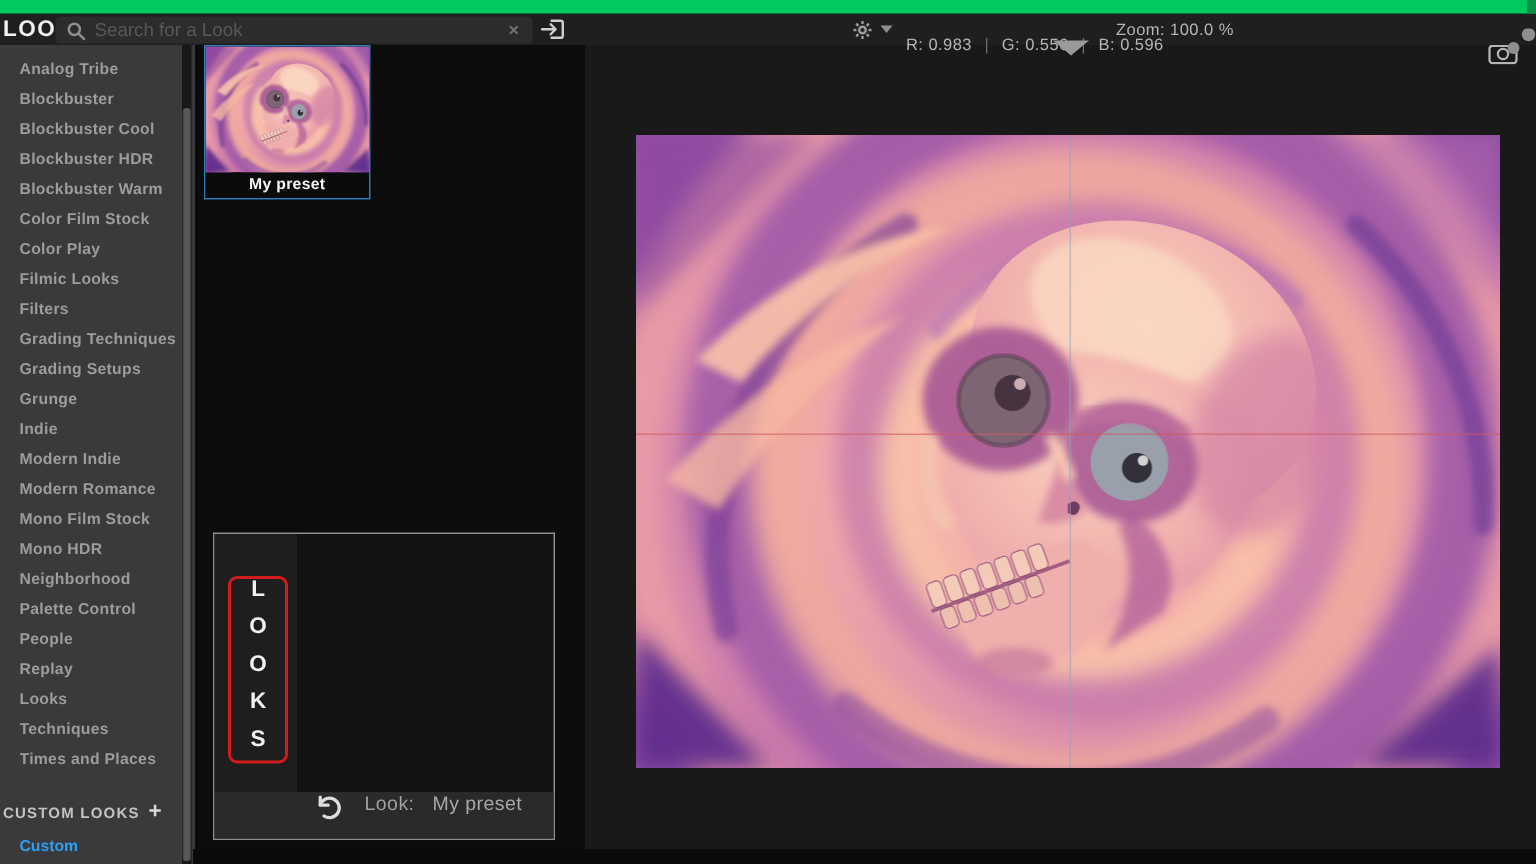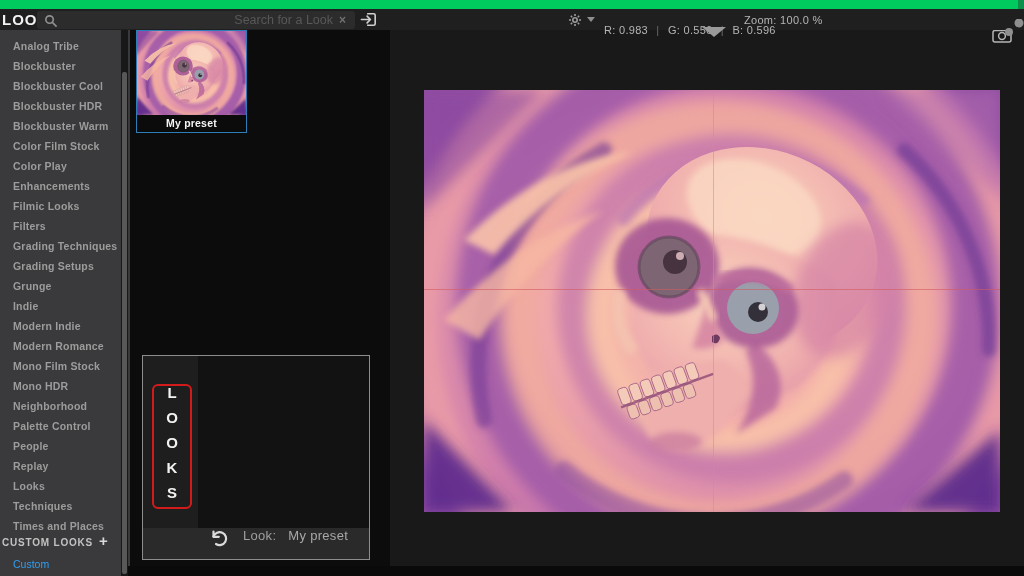--- a/index.html
+++ b/index.html
@@ -9,39 +9,39 @@
 
   
   .green-bar { position:absolute; left:0; top:0; width:1024px; height:9px; background:#00c95d; z-index:6; }
   .green-bar-end { position:absolute; right:0; top:0; width:6px; height:9px; background:#0c9049; z-index:7; }
 
   
   .toolbar { position:absolute; left:0; top:9px; width:1024px; height:21px; background:#1f1f1f; z-index:4; }
   .logo { position:absolute; left:2px; top:2px; color:#f2f2f2; font-size:15px; font-weight:bold; letter-spacing:1px; z-index:1; }
   .searchbox { position:absolute; left:37px; top:2px; width:318px; height:18px; background:#2c2c2c; border-radius:3px; z-index:2; display:flex; align-items:center; }
   .searchbox .mag { width:13px; height:13px; margin-left:7px; flex:0 0 auto; }
-  .searchbox input { flex:1; background:transparent; border:none; outline:none; color:#cccccc; font-size:12.5px; padding:0 6px; font-family:"Liberation Sans", sans-serif;text-align:right; }
+  .searchbox input { flex:1; background:transparent; border:none; outline:none; color:#cccccc; font-size:12.5px; padding:0 6px; font-family:"Liberation Sans", sans-serif; }
   .searchbox input::placeholder { color:#585858; }
   .searchbox .clear { color:#717171; font-size:12px; font-weight:bold; margin-right:9px; cursor:pointer; line-height:1; }
   .import-btn { position:absolute; left:359px; top:1px; width:20px; height:19px; z-index:2; }
   .gear-wrap { position:absolute; left:568px; top:3px; width:30px; height:15px; display:flex; align-items:center; z-index:2; }
   .gear-wrap svg { width:14px; height:14px; }
   .caret-down { width:0; height:0; border-left:4px solid transparent; border-right:4px solid transparent; border-top:5px solid #8f8f8f; margin-left:5px; }
   .readout { position:absolute; left:604px; top:15px; font-size:11px; color:#b5b5b5; letter-spacing:.3px; white-space:nowrap; z-index:2; }
   .readout .sep { color:#6a6a6a; margin:0 5px; }
   .zoomtext { position:absolute; left:744px; top:5px; font-size:11px; color:#b5b5b5; letter-spacing:.3px; white-space:nowrap; z-index:2;text-align:right; }
   .dots-icon { position:absolute; left:1002px; top:10px; width:24px; height:20px; z-index:2; }
 
   
   .sidebar { position:absolute; left:0; top:30px; width:130px; height:546px; background:#3a3a3c; z-index:2; }
   .side-list { position:absolute; left:0; top:6px; width:100%; }
   .side-item { height:20px; line-height:20px; font-size:10.5px; font-weight:bold; color:#9c9c9c; padding-left:13px; letter-spacing:.2px; white-space:nowrap; overflow:hidden; cursor:pointer; }
   .custom-header { position:absolute; left:2px; top:507px; font-size:10px; font-weight:bold; color:#c2c2c2; letter-spacing:.8px; white-space:nowrap; }
   .add-btn { position:absolute; left:99px; top:502px; font-size:15px; font-weight:bold; color:#d8d8d8; cursor:pointer; }
-  .custom-item { position:absolute; left:13px; top:528px; font-size:10.5px; font-weight:normal; color:#2f9ff2; cursor:pointer; }
+  .custom-item { position:absolute; left:13px; top:528px; font-size:10.5px; font-weight:bold; color:#2f9ff2; cursor:pointer; }
   .scrollbar { position:absolute; left:121px; top:30px; width:7px; height:546px; background:#181818; z-index:3; }
   .scroll-thumb { position:absolute; left:1px; top:42px; width:5px; height:502px; background:#585858; border-radius:2px; cursor:pointer; }
 
   
   .mid-panel { position:absolute; left:128px; top:30px; width:262px; height:546px; background:#0c0c0c; z-index:1; }
   .thumb { position:absolute; left:136px; top:30px; width:111px; height:103px; border:1px solid #2e7cb8; background:#000; z-index:2; cursor:pointer; }
   .thumb .art { display:block; width:109px; height:84px; }
   .thumb-label { width:100%; height:17px; background:#0b0b0b; color:#f5f5f5; font-size:10.5px; font-weight:bold; text-align:center; line-height:16px; letter-spacing:.2px; }
 
   
@@ -205,21 +205,20 @@
 
   <div class="sidebar">
     <div class="side-list">
         <div class="side-item">Analog Tribe</div>
         <div class="side-item">Blockbuster</div>
         <div class="side-item">Blockbuster Cool</div>
         <div class="side-item">Blockbuster HDR</div>
         <div class="side-item">Blockbuster Warm</div>
         <div class="side-item">Color Film Stock</div>
         <div class="side-item">Color Play</div>
-        <div class="side-item">Enhancements</div>
         <div class="side-item">Filmic Looks</div>
         <div class="side-item">Filters</div>
         <div class="side-item">Grading Techniques</div>
         <div class="side-item">Grading Setups</div>
         <div class="side-item">Grunge</div>
         <div class="side-item">Indie</div>
         <div class="side-item">Modern Indie</div>
         <div class="side-item">Modern Romance</div>
         <div class="side-item">Mono Film Stock</div>
         <div class="side-item">Mono HDR</div>

